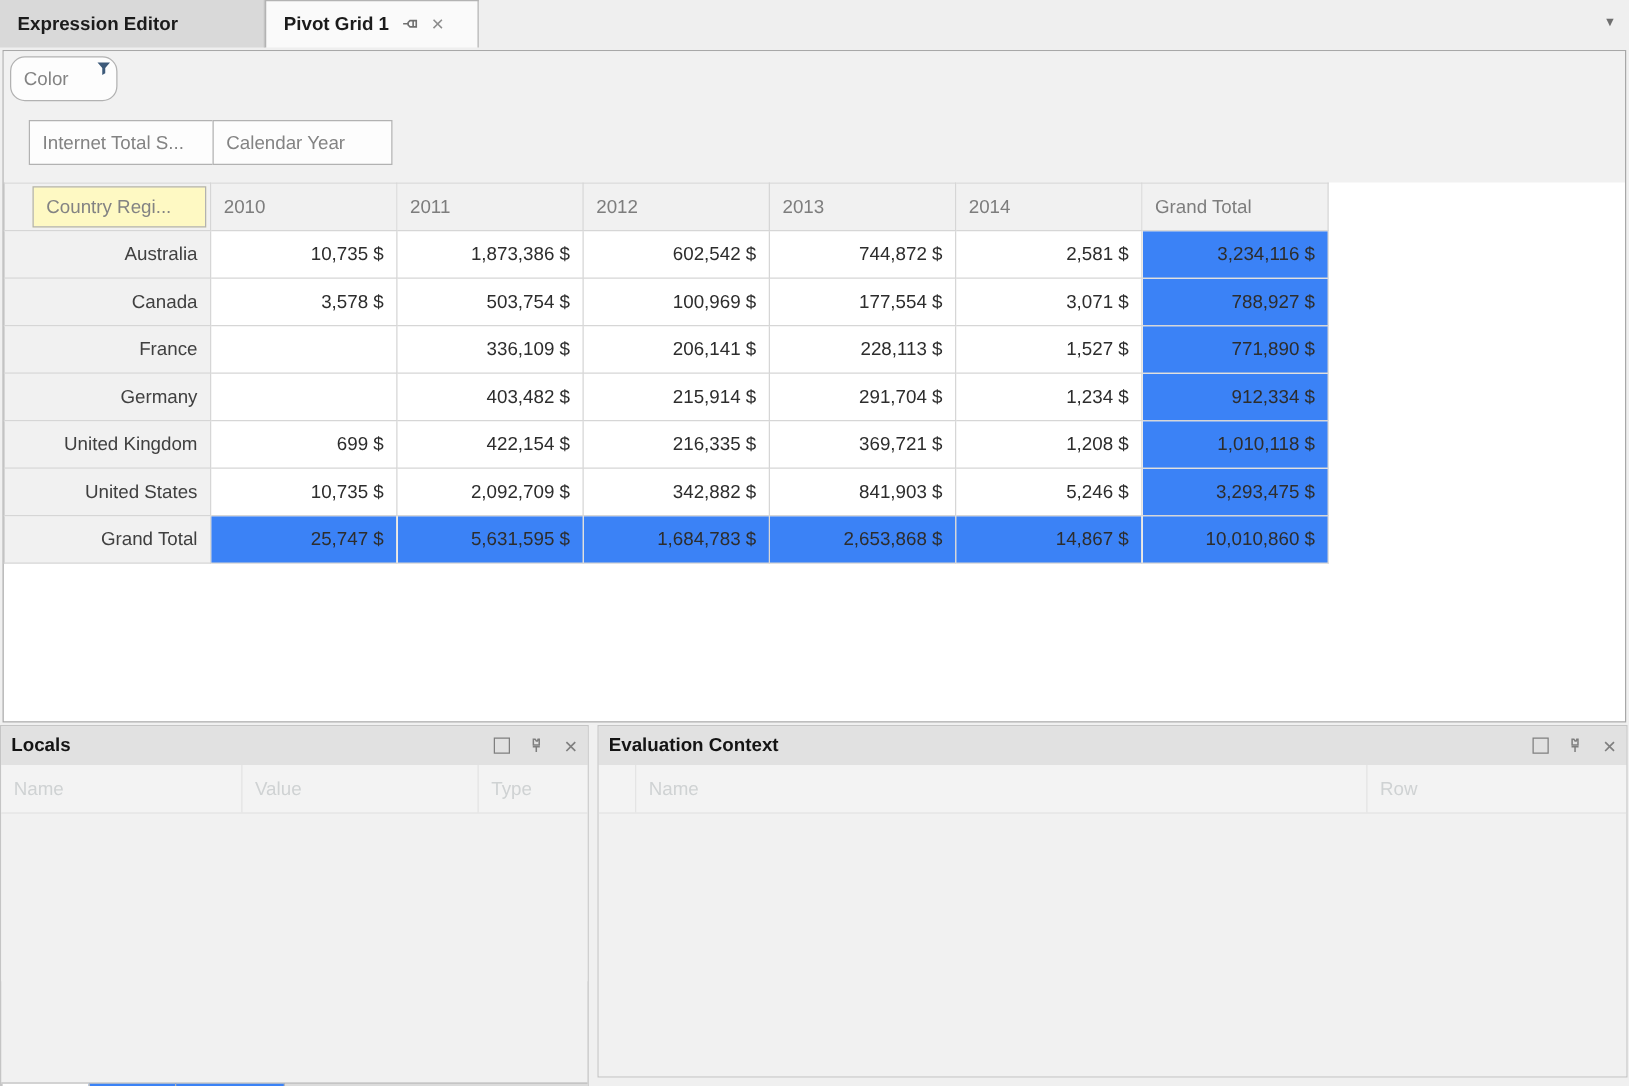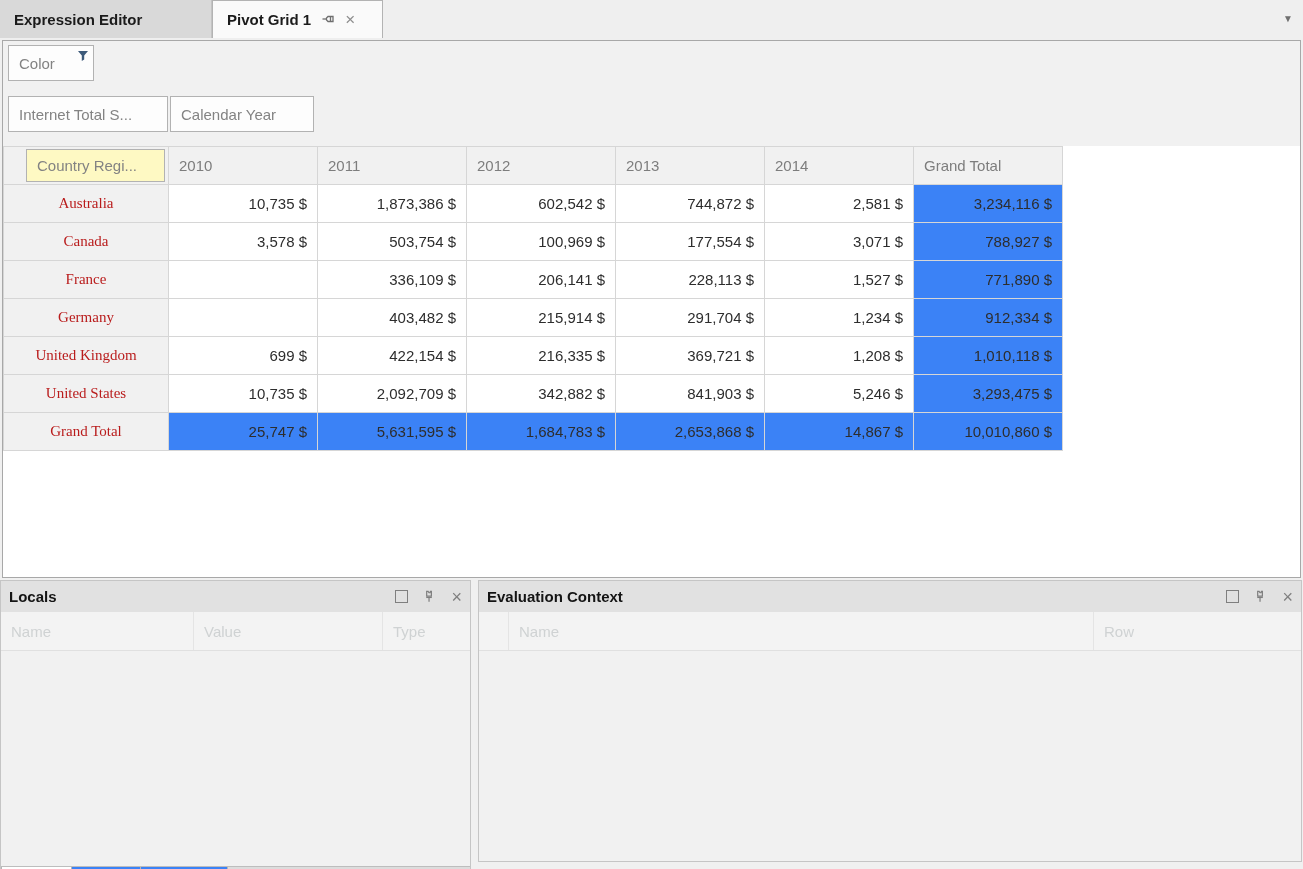--- a/index.html
+++ b/index.html
@@ -14,35 +14,35 @@
   .doc-tab.active { left:212px; width:171px; background:#fafafa; border:1px solid #b3b3b3; border-bottom:none; }
   .doc-tab .tab-icons { display:flex; align-items:center; gap:8px; margin-left:10px; }
   .pin-h-icon svg, .pin-v-icon svg { display:block; }
   .tab-close { color:#8d8d8d; font-size:17px; font-weight:normal; line-height:1; }
   .strip-drop { position:absolute; right:10px; top:13px; font-size:10px; color:#6f6f6f; }
 
   
   .main-panel { position:absolute; left:2px; top:40px; width:1299px; height:538px; background:#ffffff; border:1px solid #a8a8a8; }
   .filter-area { position:absolute; left:0; top:0; width:100%; height:105px; background:#f1f1f1; }
   .field-btn { position:absolute; background:#fdfdfd; border:1px solid #b2b2b2; color:#838383; font-size:15px; display:flex; align-items:center; padding:0 10px; cursor:default; }
-  .btn-color { left:5px; top:4px; width:86px; height:36px; }
-  .btn-measure { left:5px; top:55px; width:160px; height:36px; }
+  .btn-color { left:5px; top:4px; width:86px; height:36px;border-radius:12px; }
+  .btn-measure { left:20px; top:55px; width:160px; height:36px; }
   .btn-year { left:167px; top:55px; width:144px; height:36px; }
   .filter-glyph { position:absolute; right:4px; top:2px; }
 
   
   .pivot-wrap { position:absolute; left:0; top:105px; }
   table.pg { border-collapse:collapse; table-layout:fixed; }
   table.pg col.c-rowhdr { width:165px; }
   table.pg col.c-data { width:149px; }
   table.pg th, table.pg td { height:38px; border:1px solid #d6d6d6; font-size:15px; font-weight:normal; padding:0 10px; white-space:nowrap; overflow:hidden; }
   td.corner { background:#f1f1f1; position:relative; padding:0; }
   .corner-btn { position:absolute; left:2px; top:2px; right:3px; bottom:2px; background:#fef9c3; border:1px solid #b2b2b2; color:#838383; font-size:15px; display:flex; align-items:center; padding:0 10px;margin-left:20px; }
   th.colhdr { background:#f1f1f1; color:#7d7d7d; text-align:left; }
-  th.rowhdr { background:#f1f1f1; color:#b91c1c; text-align:center;font-family:Liberation Serif, serif; }
+  th.rowhdr { background:#f1f1f1; color:#404040; text-align:right; }
   td.val { background:#ffffff; color:#2d2d2d; text-align:right; }
   td.val.total { background:#3b82f6; }
 
   
   .tool-panel { position:absolute; background:#f1f1f1; border:1px solid #c5c5c5; }
   .titlebar { height:31px; background:#e1e1e1; display:flex; align-items:center; padding:0 8px; }
   .titlebar .ttl { font-size:15px; font-weight:bold; color:#141414; flex:1; }
   .titlebar .tb-icons { display:flex; align-items:center; gap:14px; }
   .maxi-icon { width:13px; height:13px; border:1.5px solid #7f7f7f; display:inline-block; }
   .ti-close { color:#7f7f7f; font-size:18px; line-height:1; }

